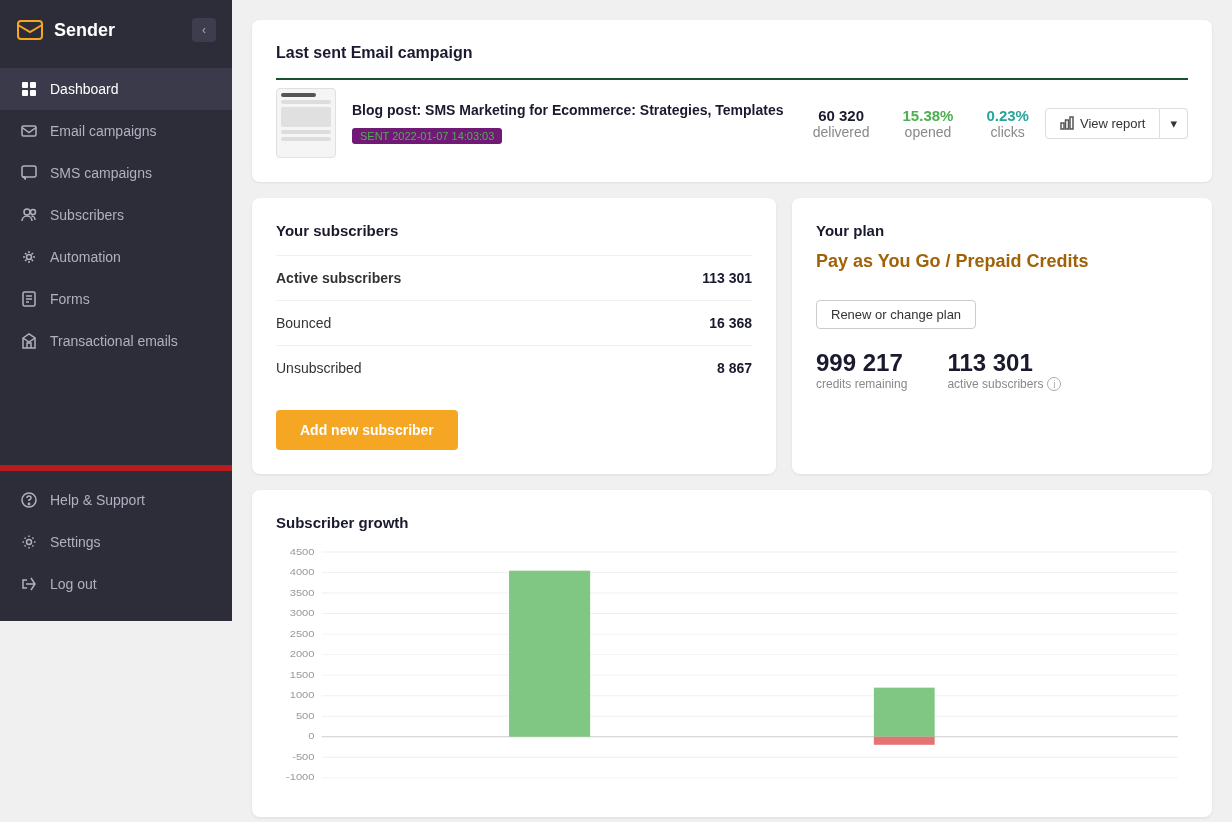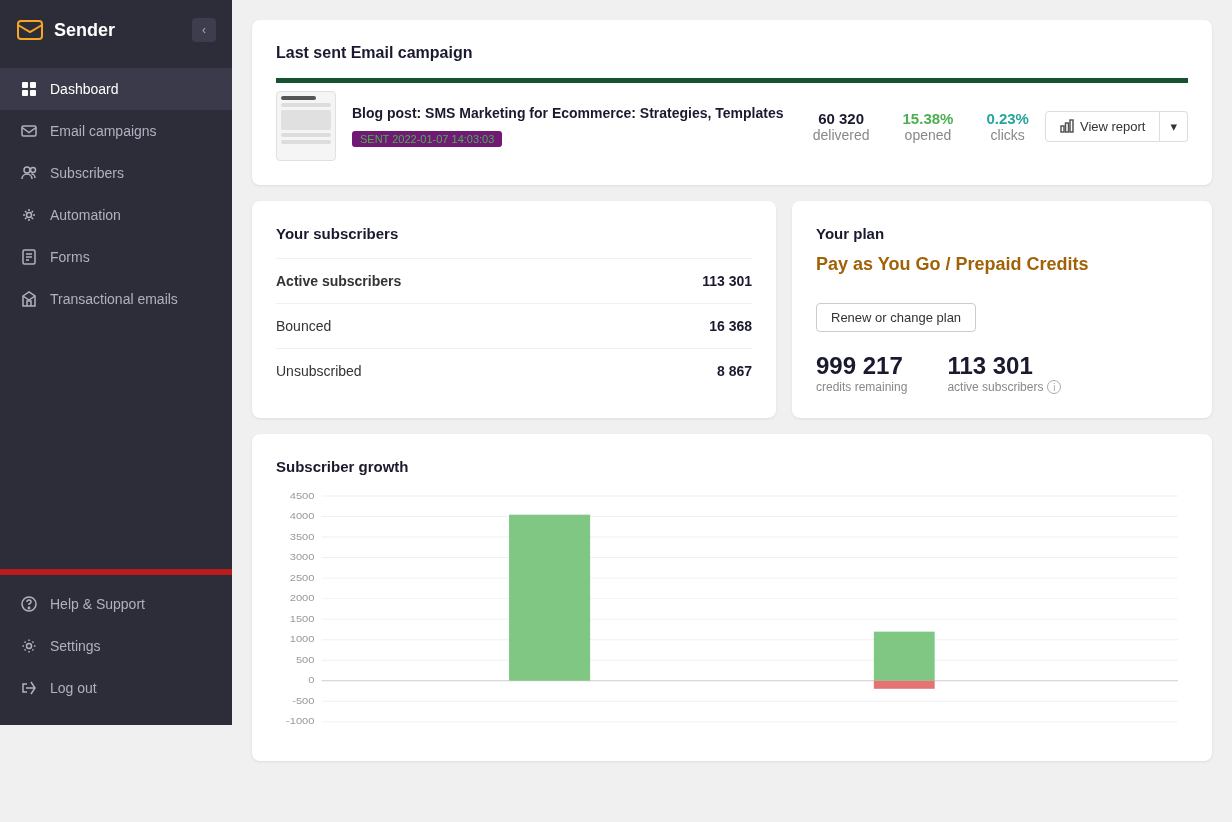--- a/index.html
+++ b/index.html
@@ -5,21 +5,21 @@
     * { box-sizing: border-box; margin: 0; padding: 0; }
     body { font-family: -apple-system, BlinkMacSystemFont, 'Segoe UI', sans-serif; background: #f0f0f0; display: flex; height: 822px; overflow: hidden; }
 
     
     .sidebar {
       width: 232px;
       min-width: 232px;
       background: #2d2d3a;
       display: flex;
       flex-direction: column;
-      height: 725px;
+      height: 621px;
     }
     .sidebar-logo {
       display: flex;
       align-items: center;
       justify-content: space-between;
       padding: 18px 16px;
       color: white;
     }
     .sidebar-logo-inner {
       display: flex;
@@ -114,21 +114,21 @@
       font-size: 16px;
       font-weight: 600;
       color: #1a1a2e;
       margin-bottom: 16px;
     }
     .campaign-row {
       display: flex;
       align-items: center;
       gap: 16px;
       padding-top: 8px;
-      border-top: 5px solid #14532d;
+      border-top: 2px solid #14532d;
     }
     .campaign-thumbnail {
       width: 60px;
       height: 70px;
       background: #f5f5f5;
       border: 1px solid #e0e0e0;
       border-radius: 4px;
       flex-shrink: 0;
       display: flex;
       flex-direction: column;
@@ -346,20 +346,30 @@
     <div class="nav-item">
       <span class="nav-icon">
         <svg width="16" height="16" viewBox="0 0 16 16" fill="none" stroke="currentColor" stroke-width="1.5">
             <rect x="1" y="3" width="14" height="10" rx="1.5"></rect>
             <path d="M1 4.5 L8 9.5 L15 4.5"></path>
           </svg>
       </span>
       <span>Email campaigns</span>
     </div>
 
+    <div class="nav-item">
+      <span class="nav-icon">
+        <svg width="16" height="16" viewBox="0 0 16 16" fill="none" stroke="currentColor" stroke-width="1.5">
+            <rect x="1" y="1" width="14" height="11" rx="2"></rect>
+            <path d="M5 15 L5 12 L1 12" stroke="none" fill="currentColor"></path>
+            <path d="M4 14.5 L4 12 M1.5 12 L4 12" stroke="currentColor"></path>
+          </svg>
+      </span>
+      <span>SMS campaigns</span>
+    </div>
 
     <div class="nav-item">
       <span class="nav-icon">
         <svg width="16" height="16" viewBox="0 0 16 16" fill="none" stroke="currentColor" stroke-width="1.5">
             <circle cx="6" cy="5" r="3"></circle>
             <path d="M1 14c0-2.8 2.2-5 5-5s5 2.2 5 5"></path>
             <circle cx="12" cy="5" r="2.5"></circle>
             <path d="M14 13c0-2.2-1.6-4-3.5-4"></path>
           </svg>
       </span>
@@ -483,20 +493,21 @@
         <span class="sub-value">113 301</span>
       </div>
       <div class="sub-row">
         <span>Bounced</span>
         <span class="sub-value">16 368</span>
       </div>
       <div class="sub-row">
         <span>Unsubscribed</span>
         <span class="sub-value">8 867</span>
       </div>
+      <button class="add-subscriber-btn">Add new subscriber</button>
     </div>
 
     <div class="card">
       <div class="plan-title">Your plan</div>
       <div class="plan-name">Pay as You Go / Prepaid Credits</div>
       <button class="renew-btn">Renew or change plan</button>
       <div class="plan-stats">
         <div>
           <span class="plan-stat-value">999 217</span>
           <span class="plan-stat-label">credits remaining</span>

